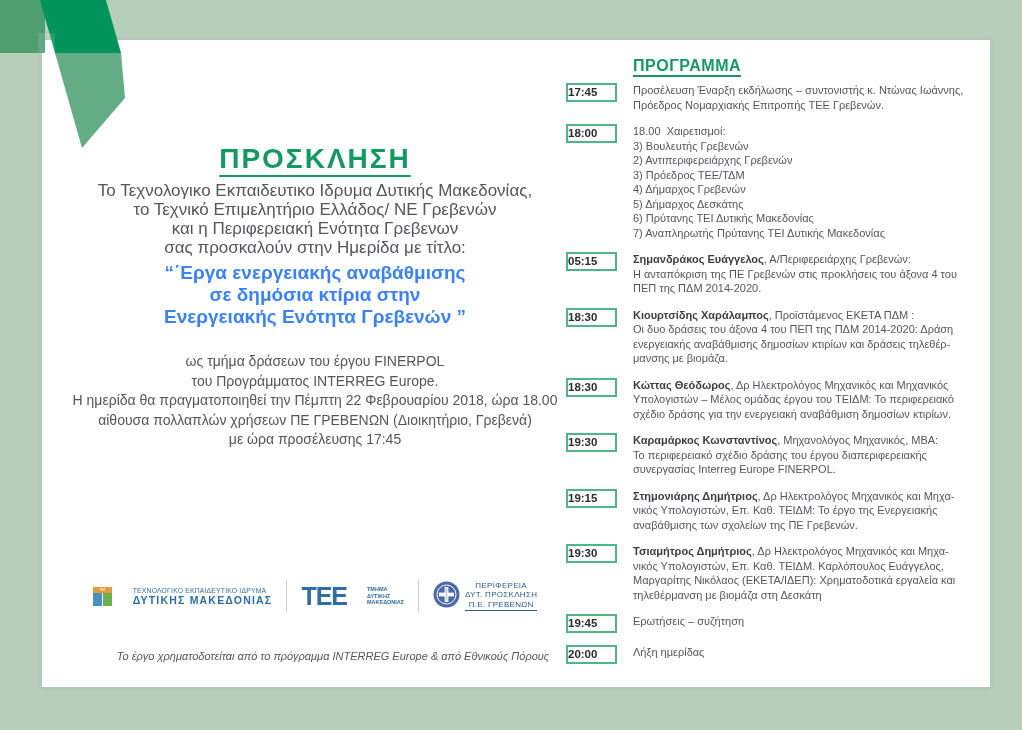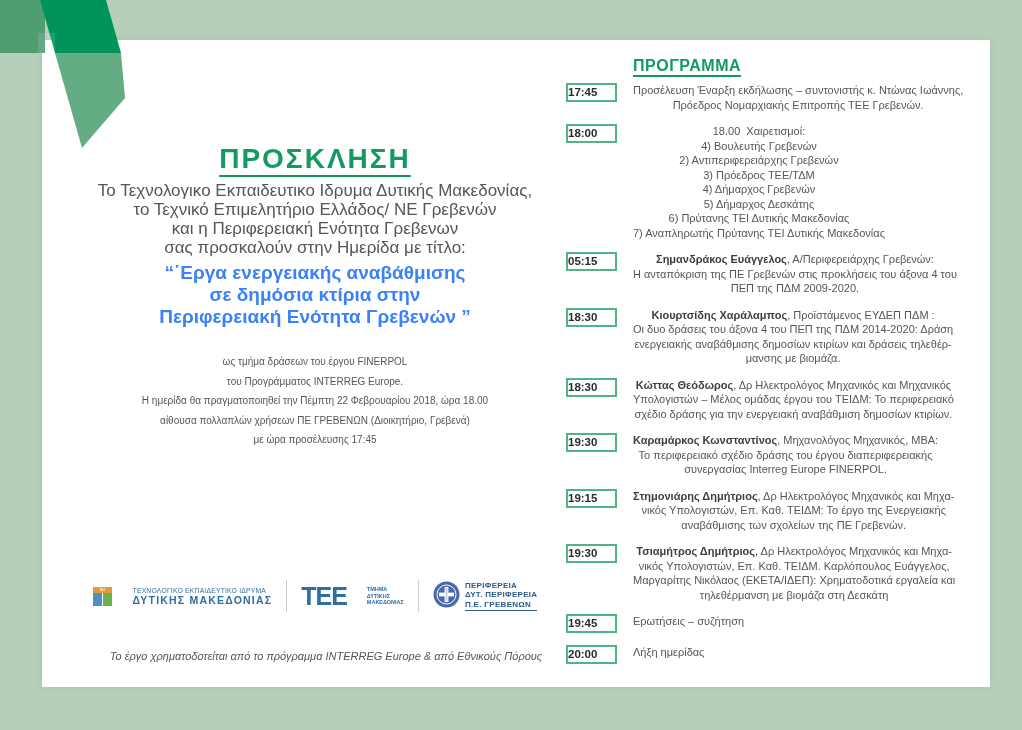--- a/index.html
+++ b/index.html
@@ -21,21 +21,21 @@
   .inv-title {
     top:82px; font-size:28px; font-weight:bold; letter-spacing:2px;
     color:#149a61; text-decoration:underline; text-underline-offset:7px;
     text-decoration-thickness:2px;
     margin-top:21px;
   }
   .intro { top:141px; font-size:17px; line-height:19px; color:#54565a; }
   .event-title {
     top:222px; font-size:19px; font-weight:bold; line-height:22px; color:#3b82f6;
   }
-  .details { top:312px; font-size:10px; line-height:19.5px; color:#54565a; }
+  .details { top:312px; font-size:14px; line-height:19.5px; color:#54565a; }
   .line { white-space:pre; }
 
   
   .logos {
     position:absolute; left:18px; top:540px; width:510px;
     display:flex; align-items:center; justify-content:center; gap:14px;
   }
   .logo-sep { width:1px; height:32px; background:#cccccc; }
   .logo-tei { display:flex; align-items:center; gap:21px; }
   .tei-icon { width:19px; height:19px; display:flex; flex-direction:column; }
@@ -43,62 +43,62 @@
   .tei-icon .tiles { flex:1; display:flex; }
   .tei-icon .tiles span:nth-child(1){ flex:1; background:#4a90c4; }
   .tei-icon .tiles span:nth-child(2){ flex:1; background:#6ab04c; margin-left:1px; }
   .tei-text { text-align:left; color:#2e6ca3; }
   .tei-text .l1 { font-size:6.8px; letter-spacing:.2px; }
   .tei-text .l2 { font-size:10.5px; font-weight:bold; letter-spacing:1.2px; }
   .logo-tee { display:flex; align-items:center; gap:20px; }
   .tee-acronym { font-size:25px; font-weight:bold; color:#2f6da5; letter-spacing:-1px; }
   .tee-sub { text-align:left; color:#2f6da5; font-size:5.5px; line-height:6.5px; font-weight:bold; }
   .logo-region { display:flex; align-items:center; gap:5px; }
-  .region-text { text-align:left; color:#2a5b8e; font-size:8px; font-weight:bold; line-height:9.5px; letter-spacing:.3px; }
+  .region-text { text-align:center; color:#2a5b8e; font-size:8px; font-weight:normal; line-height:9.5px; letter-spacing:.3px; }
   .region-text .l3 { border-bottom:1.3px solid #2a5b8e; padding-bottom:1px; }
 
   .footer-note {
-    position:absolute; left:29px; top:610px; width:510px; text-align:center;
+    position:absolute; left:36px; top:610px; width:510px; text-align:center;
     font-size:11px; font-style:italic; color:#54565a;
   }
 
   
   .program { position:absolute; left:524px; top:17px; width:410px; }
   .program-title {
     margin-left:67px; font-size:16px; font-weight:bold; color:#149a61;
     letter-spacing:.5px; text-decoration:underline; text-underline-offset:4px;
     text-decoration-thickness:1.5px; margin-bottom:8px;
   }
   .prog-row { display:flex; align-items:flex-start; margin-bottom:12px; }
   .time-badge {
     width:51px; flex:0 0 51px; border:2px solid #4fb583; background:#fff;
     font-size:11.5px; font-weight:bold; color:#2b2b2e; text-align:left;
     padding:1px 12px 2px 0; margin-top:0;
   }
-  .prog-body { margin-left:16px; font-size:11px; line-height:14.5px; color:#54565a;text-align:center; }
+  .prog-body { margin-left:16px; font-size:11px; line-height:14.5px; color:#54565a; }
   .prog-body b { color:#3c3d40; }
 </style>
 </head>
 <body>
 
 <div class="page">
 
   <div class="left-col-abs inv-title">ΠΡΟΣΚΛΗΣΗ</div>
 
   <div class="left-col-abs intro">
       <div class="line">Το Τεχνολογικο Εκπαιδευτικο Ιδρυμα Δυτικής Μακεδονίας,</div>
       <div class="line">το Τεχνικό Επιμελητήριο Ελλάδος/ ΝΕ Γρεβενών</div>
       <div class="line">και η Περιφερειακή Ενότητα Γρεβενων</div>
       <div class="line">σας προσκαλούν στην Ημερίδα με τίτλο:</div>
     </div>
 
   <div class="left-col-abs event-title">
       <div class="line">“΄Εργα ενεργειακής αναβάθμισης</div>
       <div class="line">σε δημόσια κτίρια στην</div>
-      <div class="line">Περιφερειακή Ενότητα Γρεβενών ”</div>
+      <div class="line">Ενεργειακής Ενότητα Γρεβενών ”</div>
     </div>
 
   <div class="left-col-abs details">
       <div class="line">ως τμήμα δράσεων του έργου FINERPOL</div>
       <div class="line">του Προγράμματος INTERREG Europe.</div>
       <div class="line">Η ημερίδα θα πραγματοποιηθεί την Πέμπτη 22 Φεβρουαρίου 2018, ώρα 18.00</div>
       <div class="line">αίθουσα πολλαπλών χρήσεων ΠΕ ΓΡΕΒΕΝΩΝ (Διοικητήριο, Γρεβενά)</div>
       <div class="line">με ώρα προσέλευσης 17:45</div>
     </div>
 
@@ -131,21 +131,21 @@
         <svg width="27" height="27" viewBox="0 0 27 27">
           <circle cx="13.5" cy="13.5" r="13" fill="#4b69a8"></circle>
           <circle cx="13.5" cy="13.5" r="9.5" fill="none" stroke="#ffffff" stroke-width="1"></circle>
           <rect x="11.6" y="6" width="3.8" height="15" fill="#ffffff"></rect>
           <rect x="6" y="11.6" width="15" height="3.8" fill="#ffffff"></rect>
           <rect x="12.6" y="7" width="1.8" height="13" fill="#4b69a8" opacity="0.35"></rect>
         </svg>
       </span>
       <div class="region-text">
         <div class="l1">ΠΕΡΙΦΕΡΕΙΑ</div>
-        <div class="l2">ΔΥΤ. ΠΕΡΙΦΕΡΕΙΑ</div>
+        <div class="l2">ΔΥΤ. ΠΡΟΣΚΛΗΣΗ</div>
         <div class="l3">Π.Ε. ΓΡΕΒΕΝΩΝ</div>
       </div>
     </div>
   </div>
 
   <div class="footer-note">Το έργο χρηματοδοτείται από το πρόγραμμα INTERREG Europe &amp; από Εθνικούς Πόρους</div>
 
   <div class="program">
     <div class="program-title">ΠΡΟΓΡΑΜΜΑ</div>
     <div id="program-rows">
@@ -153,41 +153,41 @@
           <div class="time-badge">17:45</div>
           <div class="prog-body">
             <div class="line">Προσέλευση Έναρξη εκδήλωσης – συντονιστής κ. Ντώνας Ιωάννης,</div>
             <div class="line">Πρόεδρος Νομαρχιακής Επιτροπής ΤΕΕ Γρεβενών.</div>
           </div>
         </div>
         <div class="prog-row">
           <div class="time-badge">18:00</div>
           <div class="prog-body">
             <div class="line">18.00  Χαιρετισμοί:</div>
-            <div class="line">4) Βουλευτής Γρεβενών</div>
+            <div class="line">3) Βουλευτής Γρεβενών</div>
             <div class="line">2) Αντιπεριφερειάρχης Γρεβενών</div>
             <div class="line">3) Πρόεδρος ΤΕΕ/ΤΔΜ</div>
             <div class="line">4) Δήμαρχος Γρεβενών</div>
             <div class="line">5) Δήμαρχος Δεσκάτης</div>
             <div class="line">6) Πρύτανης ΤΕΙ Δυτικής Μακεδονίας</div>
             <div class="line">7) Αναπληρωτής Πρύτανης ΤΕΙ Δυτικής Μακεδονίας</div>
           </div>
         </div>
         <div class="prog-row">
           <div class="time-badge">05:15</div>
           <div class="prog-body">
             <div class="line"><b>Σημανδράκος Ευάγγελος</b><span>, Α/Περιφερειάρχης Γρεβενών:</span></div>
             <div class="line">Η ανταπόκριση της ΠΕ Γρεβενών στις προκλήσεις του άξονα 4 του</div>
-            <div class="line">ΠΕΠ της ΠΔΜ 2009-2020.</div>
+            <div class="line">ΠΕΠ της ΠΔΜ 2014-2020.</div>
           </div>
         </div>
         <div class="prog-row">
           <div class="time-badge">18:30</div>
           <div class="prog-body">
-            <div class="line"><b>Κιουρτσίδης Χαράλαμπος</b><span>, Προϊστάμενος ΕΥΔΕΠ ΠΔΜ :</span></div>
+            <div class="line"><b>Κιουρτσίδης Χαράλαμπος</b><span>, Προϊστάμενος ΕΚΕΤΑ ΠΔΜ :</span></div>
             <div class="line">Οι δυο δράσεις του άξονα 4 του ΠΕΠ της ΠΔΜ 2014-2020: Δράση</div>
             <div class="line">ενεργειακής αναβάθμισης δημοσίων κτιρίων και δράσεις τηλεθέρ-</div>
             <div class="line">μανσης με βιομάζα.</div>
           </div>
         </div>
         <div class="prog-row">
           <div class="time-badge">18:30</div>
           <div class="prog-body">
             <div class="line"><b>Κώττας Θεόδωρος</b><span>, Δρ Ηλεκτρολόγος Μηχανικός και Μηχανικός</span></div>
             <div class="line">Υπολογιστών – Μέλος ομάδας έργου του ΤΕΙΔΜ: Το περιφερειακό</div>

